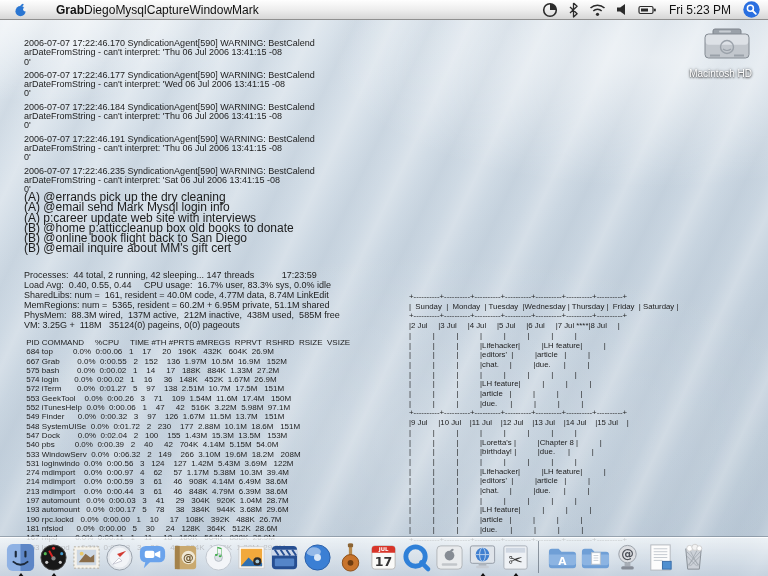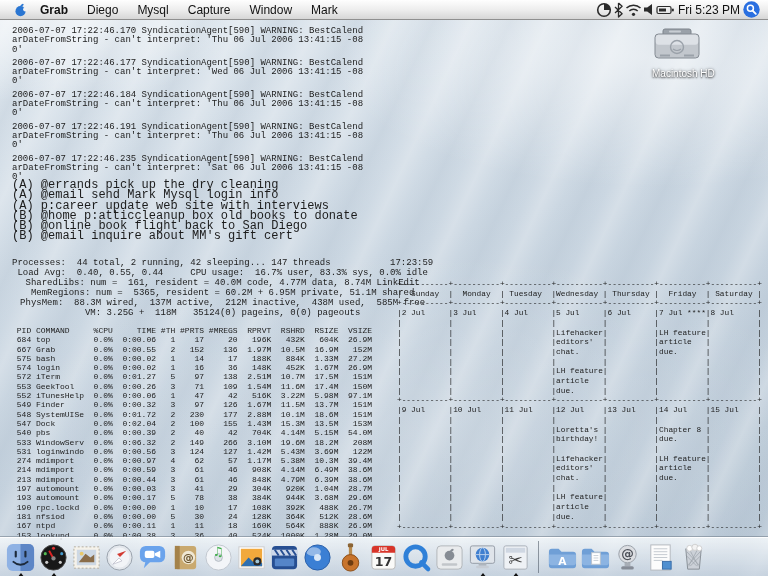--- a/index.html
+++ b/index.html
@@ -14,36 +14,36 @@
       linear-gradient(165deg,#e0e8ef 0%, #cbd7e2 45%, #b7c6d4 100%);
   }
   
   .menubar{
     position:absolute;top:0;left:0;right:0;height:19px;z-index:50;
     background:linear-gradient(#fefefe,#ececec 55%,#d6d6d6);
     border-bottom:1px solid #8f8f8f;
     display:flex;align-items:center;font-size:12px;color:#111;
   }
   .apple{margin:0 6px 0 13px;display:flex;align-items:center;}
-  .menus{display:flex;gap:19px;margin-left:6px;text-align:center;}
+  .menus{display:flex;margin-left:22px;text-align:center;}
   .menu{cursor:default;}
   .menu.app{font-weight:bold;}
-  .extras{margin-left:auto;display:flex;align-items:center;gap:1px;padding-right:8px;}
+  .extras{margin-left:auto;display:flex;align-items:center;gap:10px;padding-right:8px;}
   .mx{display:flex;align-items:center;}
   .clock{font-size:12px;color:#111;margin:0 2px;}
   
-  .gt{position:absolute;margin:4px;color:#1c1c1c;font-family:Liberation Mono, monospace;white-space:pre;z-index:5;}
+  .gt{position:absolute;margin:16px;color:#1c1c1c;font-family:Liberation Sans, sans-serif;white-space:pre;z-index:5;}
   #log-block{left:8px;top:23px;font-size:9px;line-height:9.3px;}
   .log-entry{white-space:pre;margin-bottom:4px;}
   #todo-pre{left:8px;top:176px;font-size:12px;line-height:10.3px;}
-  #stats-pre{left:8px;top:254px;font-size:9px;line-height:10px;text-align:center;}
+  #stats-pre{left:8px;top:254px;font-size:9px;line-height:10px;}
   #proc-pre{left:8px;top:322px;font-size:8px;line-height:9.3px;}
   #cal-pre{left:393px;top:276px;font-size:7.8px;line-height:9.7px;}
   
-  .hd{position:absolute;top:28px;right:24px;width:92px;text-align:left;z-index:5;cursor:default;}
+  .hd{position:absolute;top:28px;right:16px;width:92px;text-align:right;z-index:5;cursor:default;}
   .hd-label{margin-top:2px;font-size:10px;color:#fff;text-shadow:0 1px 2px rgba(0,0,0,.75),0 0 3px rgba(0,0,0,.5);}
   
   .dock{
     position:absolute;left:0;right:0;bottom:0;height:38px;z-index:40;
     background:linear-gradient(rgba(248,251,253,.78),rgba(203,214,226,.66));
     border-top:1px solid rgba(255,255,255,.95);
     box-shadow:0 -1px 0 rgba(110,122,134,.55);
     display:flex;align-items:center;padding:0 5px;gap:2px;
   }
   .dock-item{width:31px;height:31px;position:relative;flex:0 0 auto;cursor:default;}

